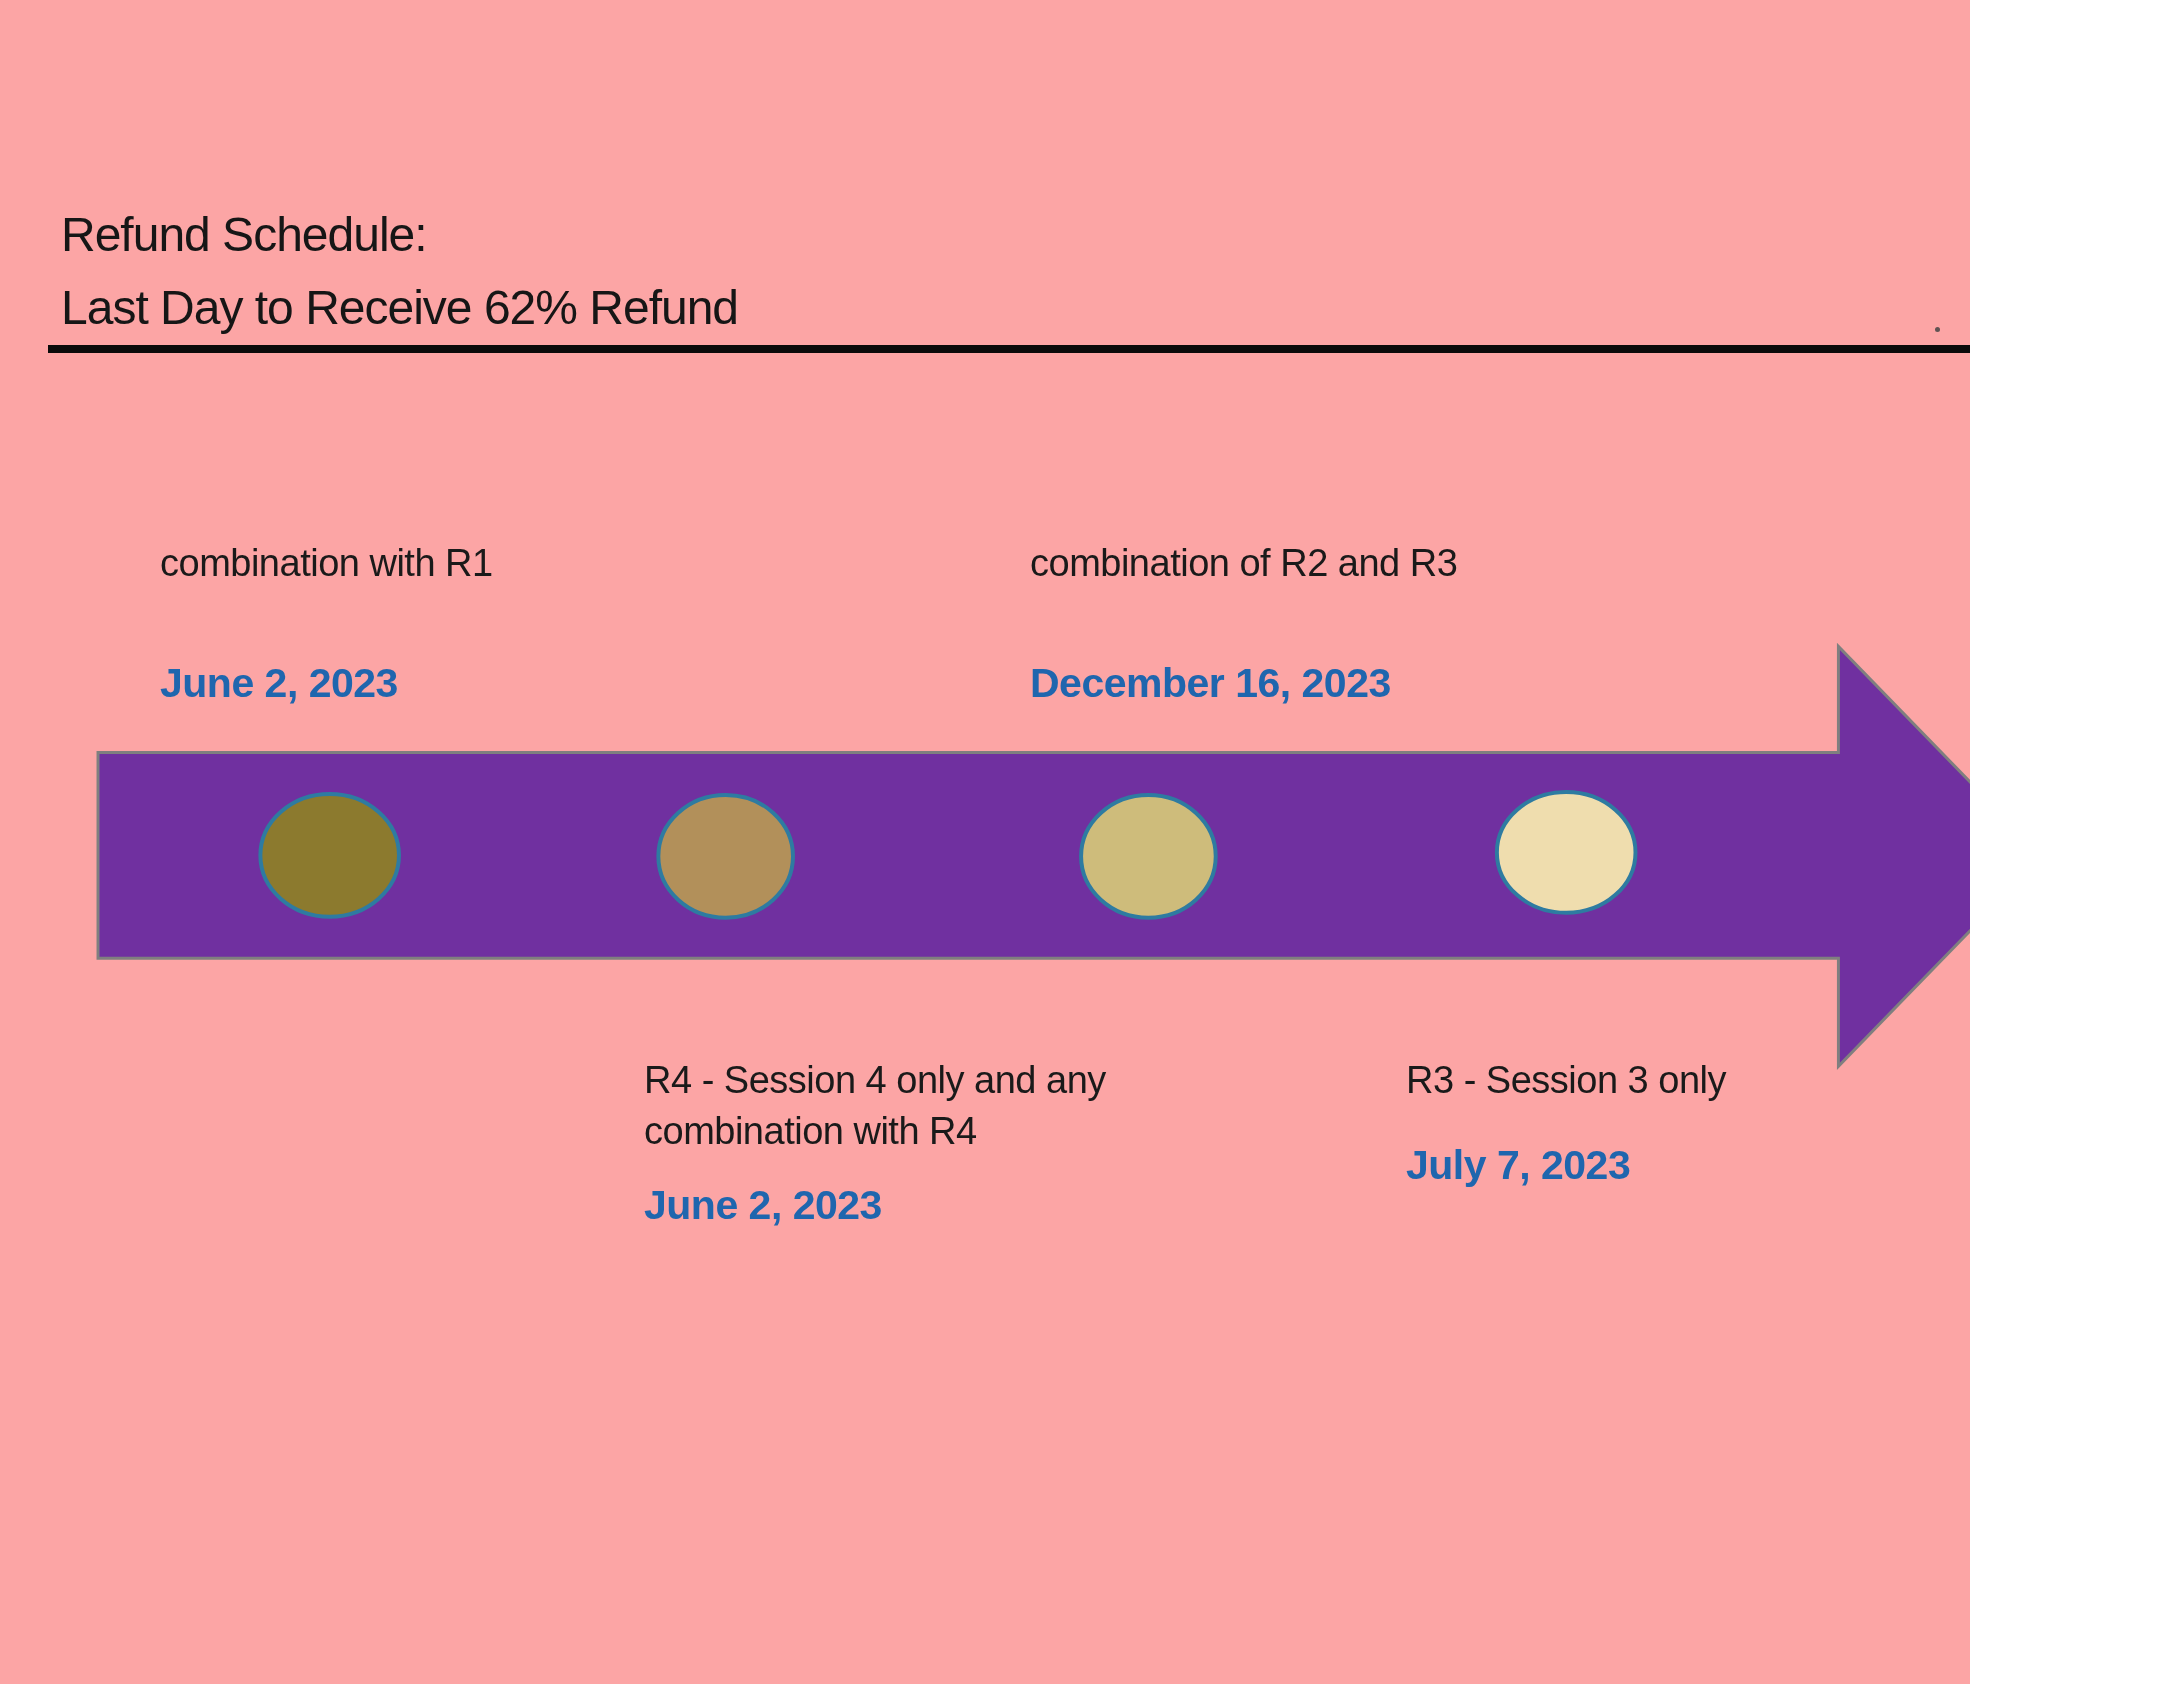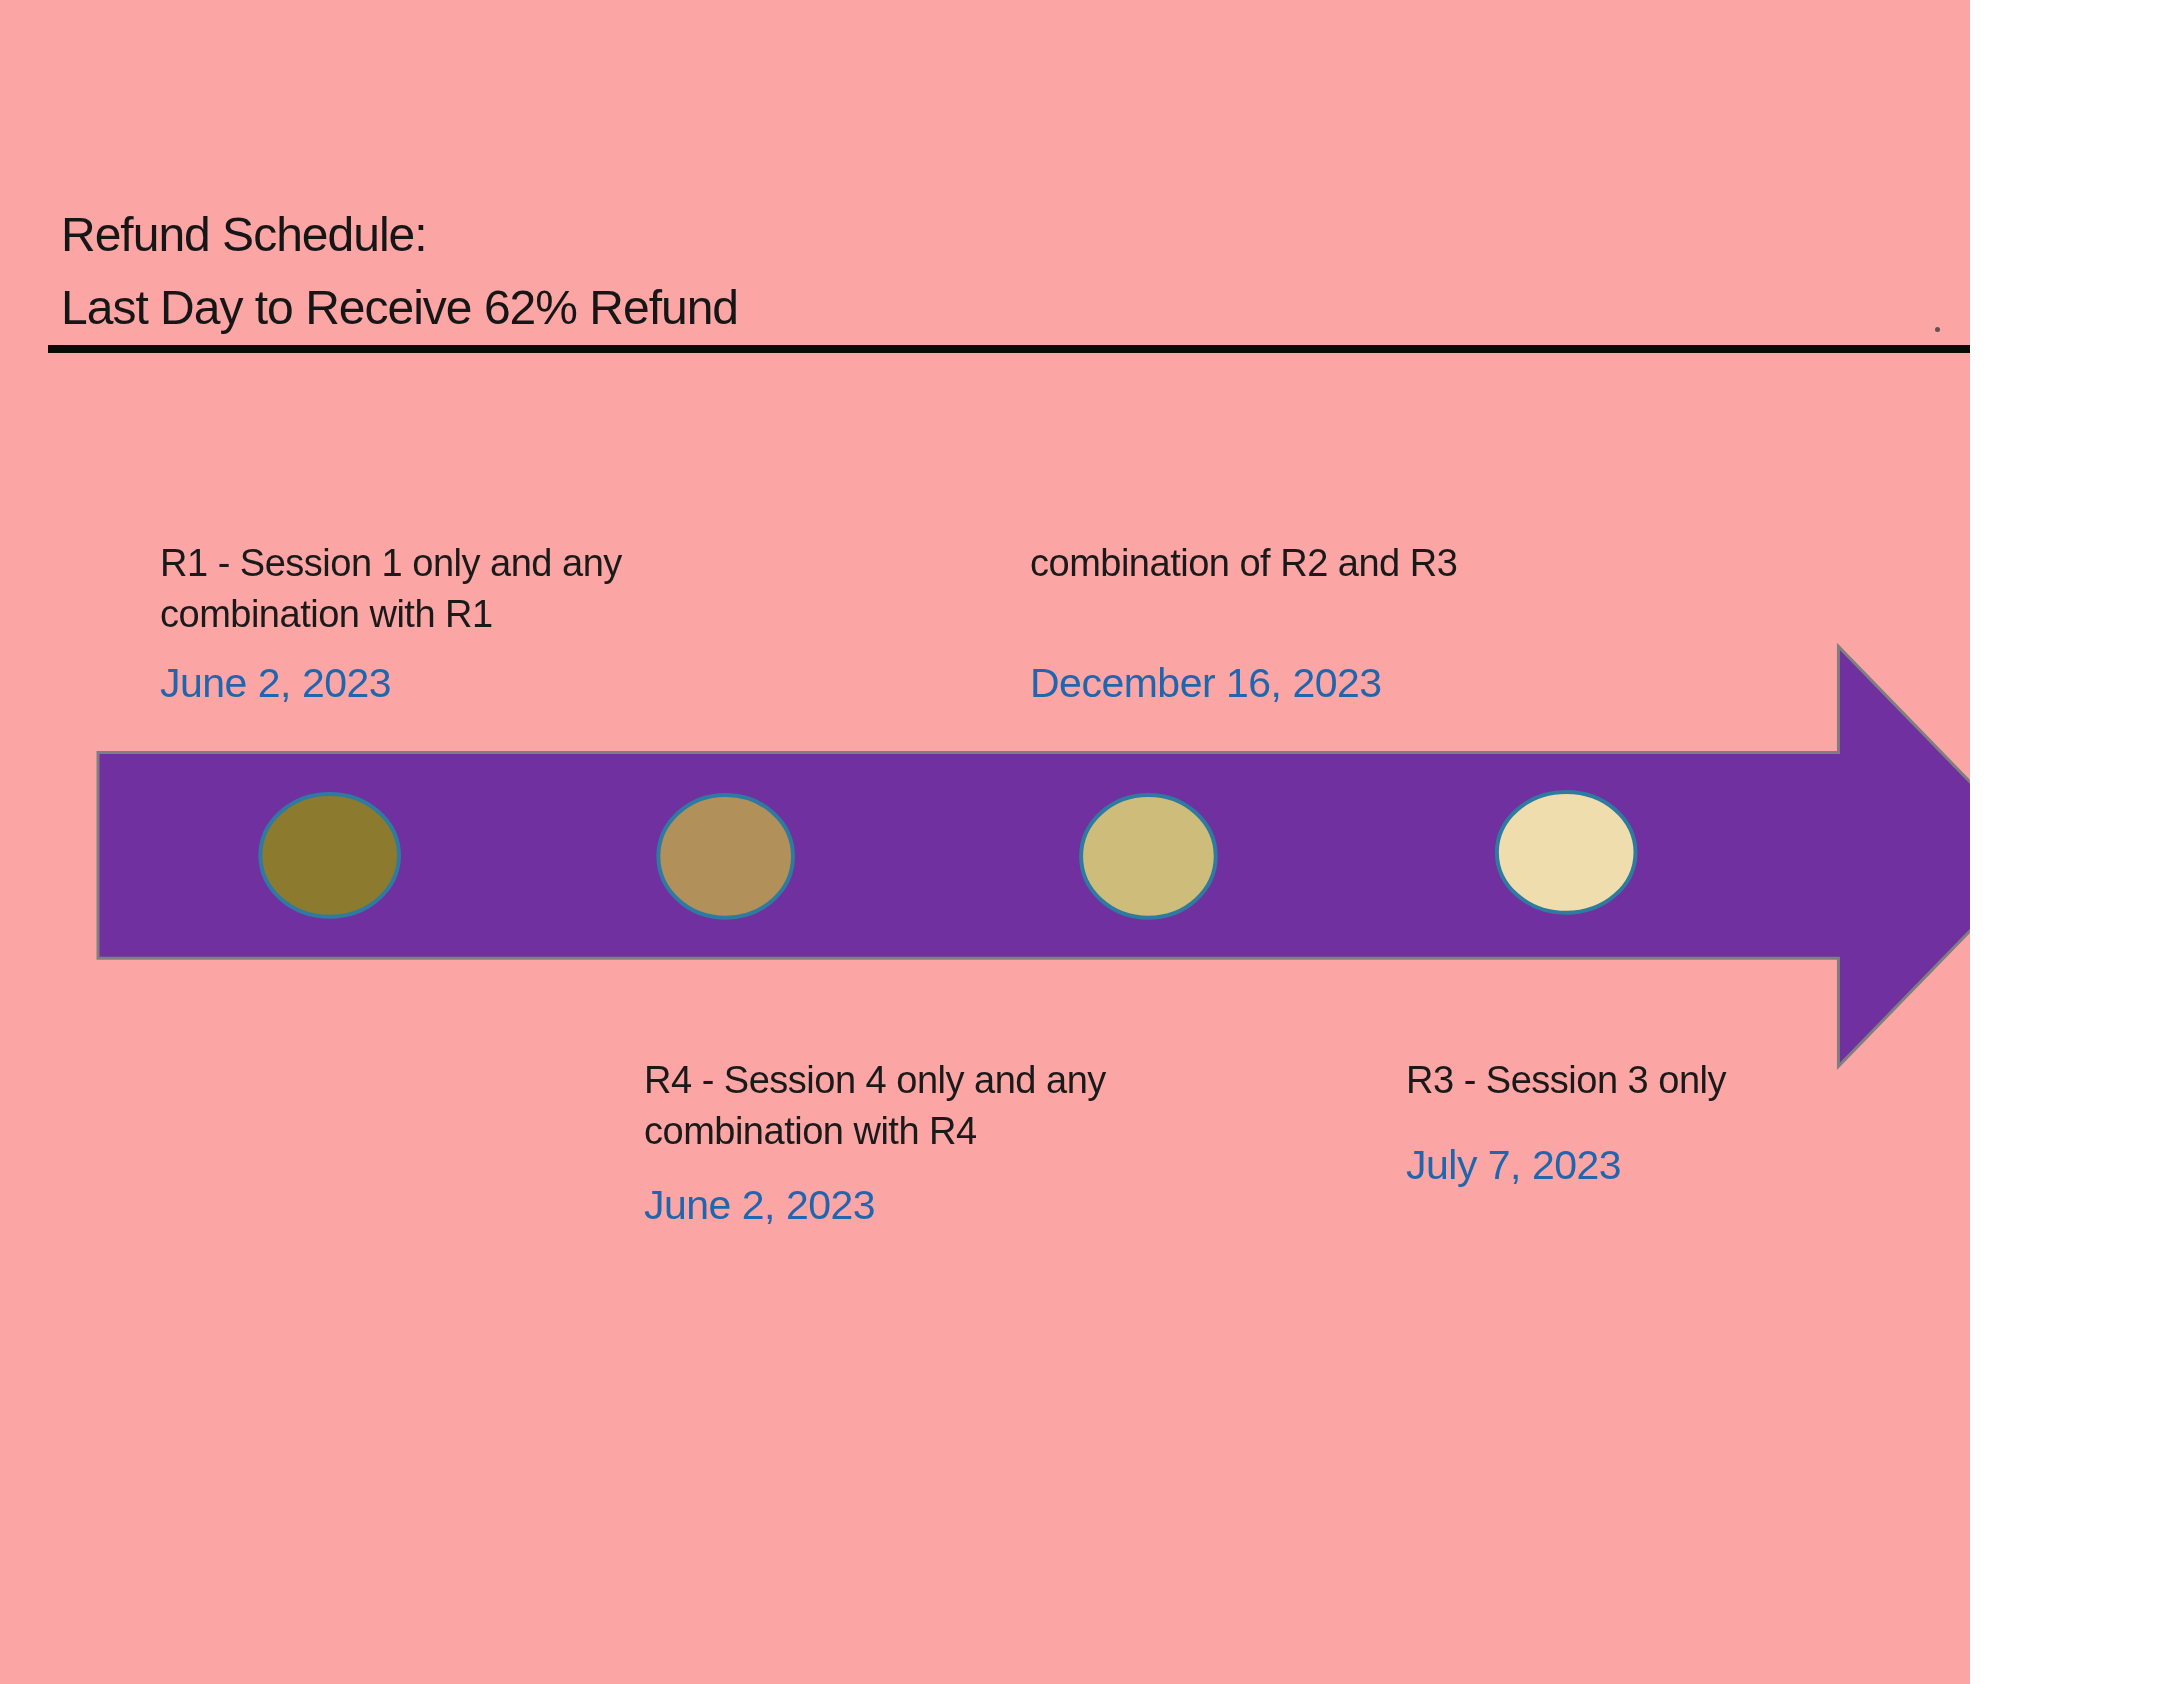--- a/index.html
+++ b/index.html
@@ -57,21 +57,21 @@
     line-height: 51px;
     letter-spacing: -0.5px;
     color: #1a1a1a;
     white-space: nowrap;
   }
   .milestone-date {
     position: absolute;
     font-size: 41px;
     line-height: 48px;
     letter-spacing: -0.5px;
-    font-weight: normal;
+    font-weight: bold;
     color: #1f66ae;
     white-space: nowrap;
   }
   
   .label-r1 { left: 160px;  top: 538px; }
   .date-r1  { left: 160px;  top: 659px; }
   .label-r2 { left: 1030px; top: 538px; }
   .date-r2  { left: 1030px; top: 659px; }
   .label-r4 { left: 644px;  top: 1055px; }
   .date-r4  { left: 644px;  top: 1181px; }
@@ -90,21 +90,20 @@
 
   <svg class="timeline-svg" viewBox="0 0 2200 1701" xmlns="http://www.w3.org/2000/svg">
     <polygon points="99,760 1857,760 1857,653 2063,865 1857,1077 1857,968 99,968" stroke-width="3" fill="#7030A0" stroke="#7F7F7F"></polygon>
     <ellipse cx="333" cy="864" rx="70" ry="62" stroke-width="4" fill="#8C7A2E" stroke="#2E7BA1"></ellipse>
     <ellipse cx="733" cy="865" rx="68" ry="62" stroke-width="4" fill="#B2905A" stroke="#2E7BA1"></ellipse>
     <ellipse cx="1160" cy="865" rx="68" ry="62" stroke-width="4" fill="#CEBC7B" stroke="#2E7BA1"></ellipse>
     <ellipse cx="1582" cy="861" rx="70" ry="61" stroke-width="4" fill="#EFDDAE" stroke="#2E7BA1"></ellipse>
   </svg>
 
   <div class="milestone-label label-r1">
-    <div>R1 - Session 1 only and any</div>
     <div>combination with R1</div>
   </div>
   <div class="milestone-date date-r1">June 2, 2023</div>
 
   <div class="milestone-label label-r2">
     <div>combination of R2 and R3</div>
   </div>
   <div class="milestone-date date-r2">December 16, 2023</div>
 
   <div class="milestone-label label-r4">

